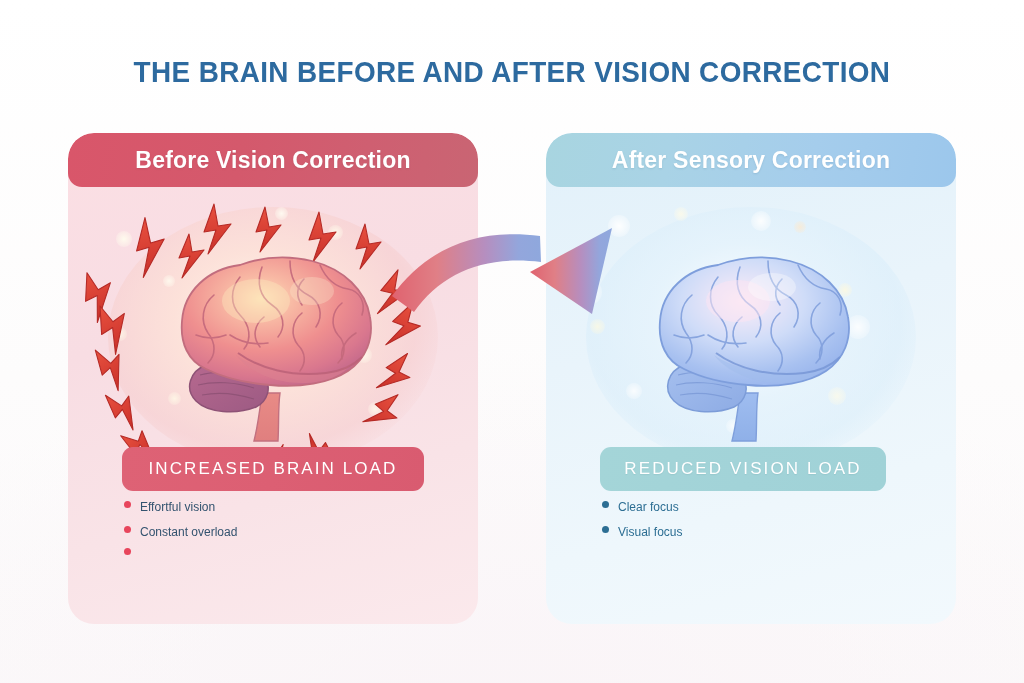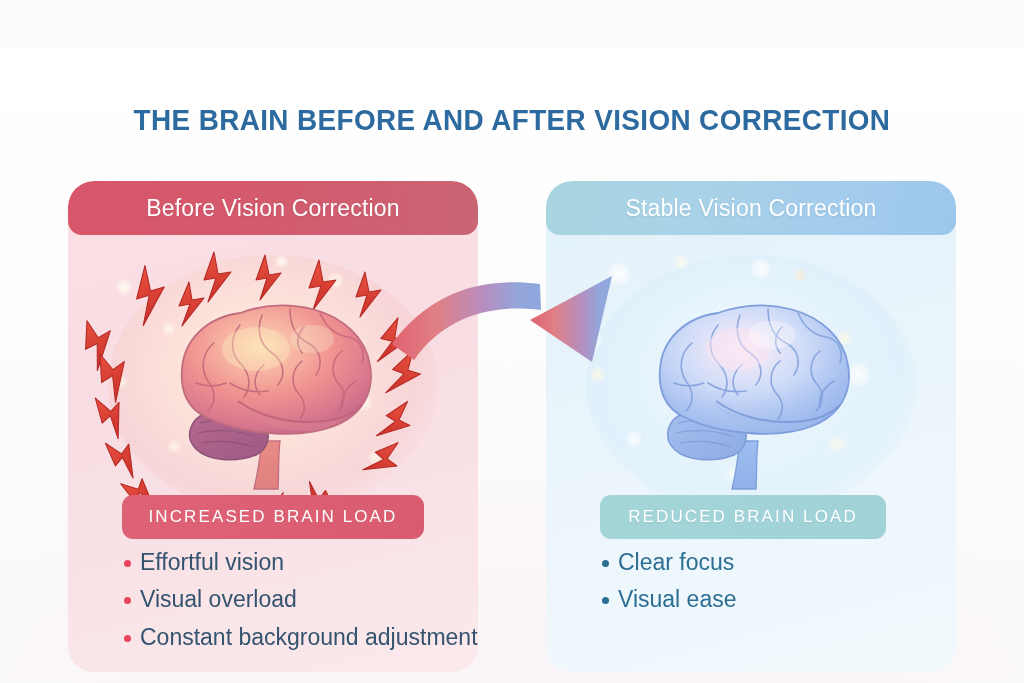--- a/index.html
+++ b/index.html
@@ -13,21 +13,20 @@
     background: #fdfcfc;
     font-family: "Liberation Sans", sans-serif;
     position: relative;
   }
   .page {
     position: absolute;
     inset: 0;
     background:
       radial-gradient(120% 90% at 50% 105%, rgba(250,244,247,0.9) 0%, rgba(253,252,252,0) 60%),
       linear-gradient(180deg, #ffffff 0%, #fdfcfc 55%, #fbf9fa 100%);
-    margin-top: 48px;
   }
 
   
   .title {
     position: absolute;
     top: 55px;
     left: 0;
     width: 1024px;
     text-align: center;
     font-size: 30px;
@@ -73,21 +72,21 @@
   }
   .card-left .card-header {
     background: linear-gradient(100deg, #d9566a 0%, #d4596c 42%, #cf5f71 72%, #c96573 100%);
   }
   .card-right .card-header {
     background: linear-gradient(100deg, #a8d5e0 0%, #a9d3e6 30%, #a5cdec 65%, #9cc7ec 100%);
   }
   .card-header-text {
     color: #ffffff;
     font-size: 23px;
-    font-weight: normal;
+    font-weight: bold;
     letter-spacing: 0.2px;
     text-shadow: 0 1px 2px rgba(120,60,70,0.18);
   }
   .card-right .card-header-text {
     text-shadow: 0 1px 2px rgba(60,110,140,0.18);
   }
 
   
   .illus {
     position: absolute;
@@ -186,21 +185,21 @@
     height: 7px;
     border-radius: 50%;
     flex: 0 0 auto;
     margin-right: 9px;
     position: relative;
     top: -3px;
   }
   .card-left .bullet-dot { background: #e8455c; }
   .card-right .bullet-dot { background: #2c6e93; }
   .bullet-text {
-    font-size: 23px;
+    font-size: 12px;
     line-height: 1.15;
     white-space: nowrap;
   }
   .card-left .bullet-text { color: #33536f; }
   .card-right .bullet-text { color: #2c6e93; }
 
   
   .arrow-layer {
     position: absolute;
     left: 0;
@@ -333,33 +332,32 @@
       <span>INCREASED BRAIN LOAD</span>
     </div>
 
     <div class="bullets">
       <div class="bullet-row">
         <span class="bullet-dot"></span>
         <span class="bullet-text">Effortful vision</span>
       </div>
       <div class="bullet-row">
         <span class="bullet-dot"></span>
-        <span class="bullet-text">Visual overload</span>
+        <span class="bullet-text">Constant overload</span>
       </div>
       <div class="bullet-row">
         <span class="bullet-dot"></span>
-        <span class="bullet-text">Constant background adjustment</span>
       </div>
     </div>
   </div>
 
   <div class="card card-right">
 
     <div class="card-header">
-      <span class="card-header-text">Stable Vision Correction</span>
+      <span class="card-header-text">After Sensory Correction</span>
     </div>
 
     <div class="illus">
       <div class="halo halo-right"></div>
 
       <div class="bokeh" style="left:62px;top:28px;width:22px;height:22px;background:radial-gradient(circle,rgba(255,255,255,0.95),rgba(255,255,255,0));"></div>
       <div class="bokeh" style="left:128px;top:20px;width:14px;height:14px;background:radial-gradient(circle,rgba(255,251,232,0.8),rgba(255,251,232,0));"></div>
       <div class="bokeh" style="left:205px;top:24px;width:20px;height:20px;background:radial-gradient(circle,rgba(255,255,255,0.9),rgba(255,255,255,0));"></div>
       <div class="bokeh" style="left:248px;top:34px;width:12px;height:12px;background:radial-gradient(circle,rgba(253,233,206,0.75),rgba(253,233,206,0));"></div>
       <div class="bokeh" style="left:30px;top:92px;width:26px;height:26px;background:radial-gradient(circle,rgba(255,255,255,0.85),rgba(255,255,255,0));"></div>
@@ -422,31 +420,31 @@
         </g>
 
         <path d="M94,110 C116,126 148,134 182,130 C198,128 210,122 218,114" stroke="#7695d4" stroke-width="2" fill="none" opacity="0.8"></path>
 
         <ellipse cx="116" cy="58" rx="32" ry="21" fill="#fbe4f2" opacity="0.55"></ellipse>
         <ellipse cx="150" cy="44" rx="24" ry="14" fill="#ffffff" opacity="0.35"></ellipse>
       </svg>
     </div>
 
     <div class="badge badge-right">
-      <span>REDUCED BRAIN LOAD</span>
+      <span>REDUCED VISION LOAD</span>
     </div>
 
     <div class="bullets">
       <div class="bullet-row">
         <span class="bullet-dot"></span>
         <span class="bullet-text">Clear focus</span>
       </div>
       <div class="bullet-row">
         <span class="bullet-dot"></span>
-        <span class="bullet-text">Visual ease</span>
+        <span class="bullet-text">Visual focus</span>
       </div>
     </div>
   </div>
 
   <svg class="arrow-layer" viewBox="0 0 1024 683">
     <defs>
       <linearGradient id="arrowG" x1="0" y1="0" x2="1" y2="0">
         <stop offset="0%" stop-color="#e0636f"></stop>
         <stop offset="30%" stop-color="#e07f86"></stop>
         <stop offset="62%" stop-color="#b68ebf"></stop>

